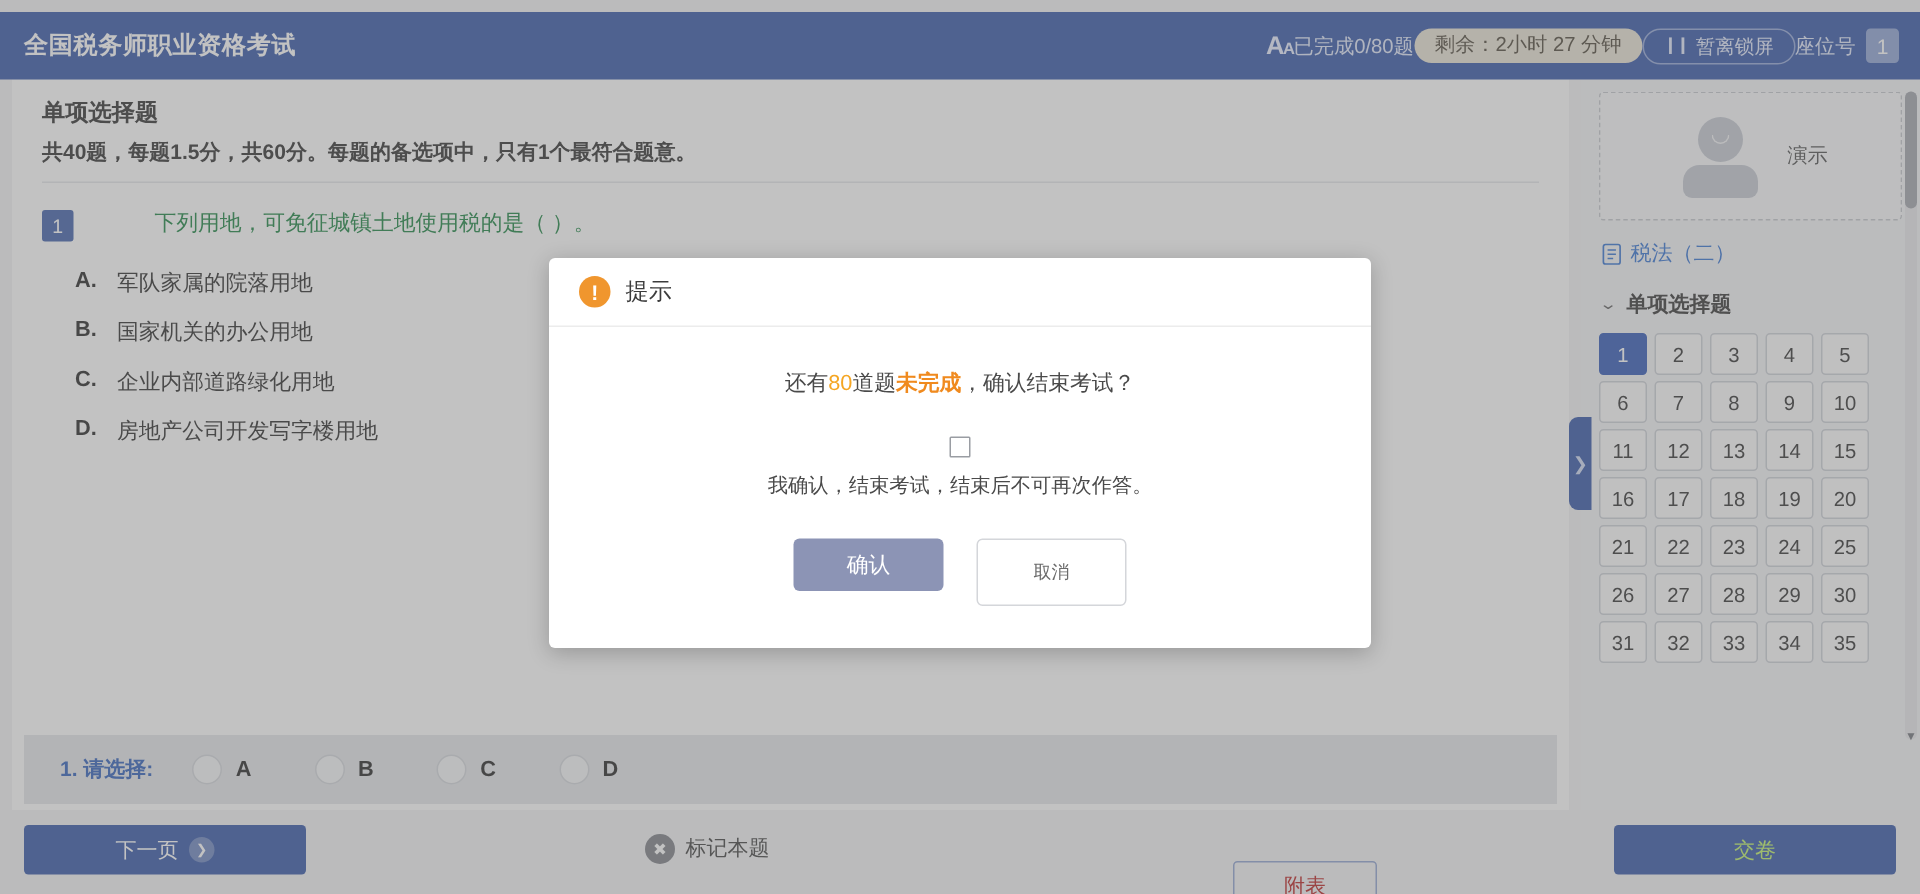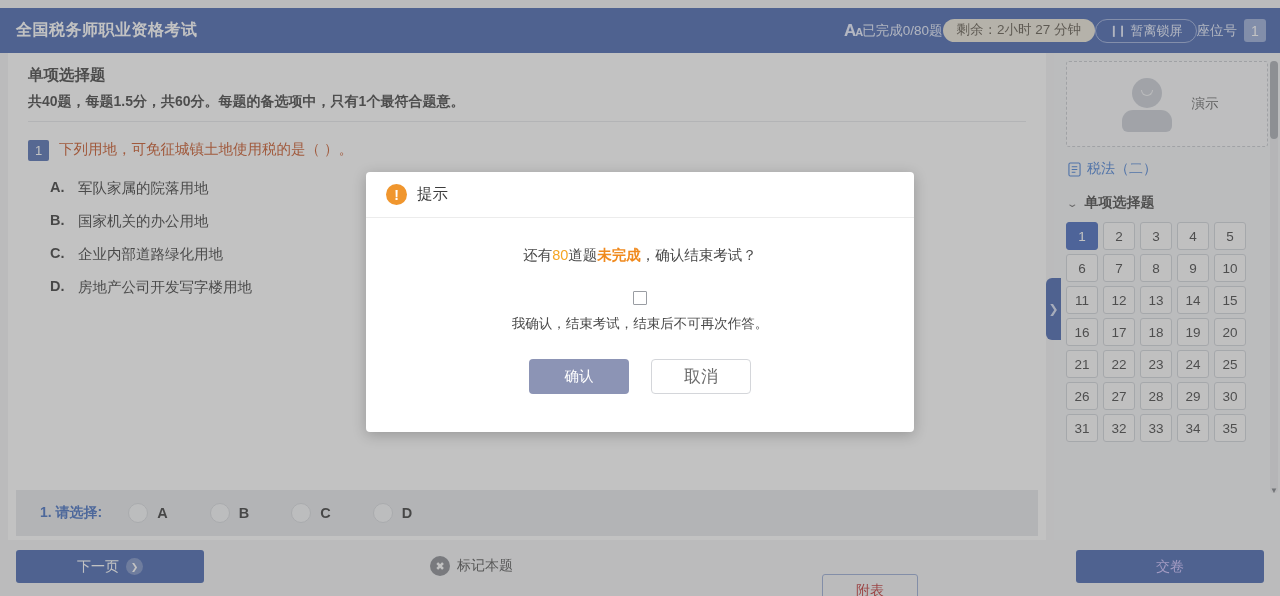--- a/index.html
+++ b/index.html
@@ -73,21 +73,21 @@
   .sec-desc  { font-size: 14px; font-weight: 700; color: #2b2b2b; padding-bottom: 10px; }
   .divider { border-top: 1px solid #e3e5e9; }
 
   .q-row { display: flex; align-items: flex-start; gap: 10px; margin-top: 17px; }
   .q-num {
     background: #3b5ca8; color: #fff;
     width: 21px; height: 21px; border-radius: 2px;
     display: inline-flex; align-items: center; justify-content: center;
     font-size: 13px; flex: none; margin-top: 1px;
   }
-  .q-text { font-size: 14.5px; color: #c2410c; line-height: 1.5; }
+  .q-text { font-size: 14.5px; color: #15803d; line-height: 1.5; margin-left: 44px; }
 
   .opts { margin-top: 18px; }
   .opt { display: flex; gap: 14px; margin-bottom: 14px; padding-left: 22px; }
   .opt-k { font-size: 14.5px; font-weight: 700; color: #1f1f1f; width: 14px; }
   .opt-t { font-size: 14.5px; color: #262626; }
 
   
   .answer-bar {
     position: absolute; left: 16px; top: 490px;
     width: 1022px; height: 46px;
@@ -232,21 +232,21 @@
     width: 96px; height: 33px;
     background: #f2f3f5; color: #b91c1c;
     border: 1px solid #8da0cf; border-radius: 3px;
     font-size: 14px; font-family: inherit; cursor: pointer; margin-top: 24px;
   }
   #btn-appendix { left: 822px; }
   #btn-calc { left: 936px; }
   .btn-submit {
     position: absolute; left: 1076px; top: 10px;
     width: 188px; height: 33px;
-    background: #2e51a5; color: #c4b5fd; border: none; border-radius: 3px;
+    background: #2e51a5; color: #bef264; border: none; border-radius: 3px;
     font-size: 14px; font-family: inherit; cursor: pointer;
   }
 
   
   .modal {
     position: absolute; left: 366px; top: 172px;
     width: 548px; height: 260px;
     background: #ffffff;
     border-radius: 4px;
     box-shadow: 0 3px 14px rgba(0,0,0,0.22);
@@ -279,23 +279,23 @@
   .chk-label { font-size: 13.5px; color: #4a4a4a; }
   .modal-actions {
     margin-top: 26px; display: flex; justify-content: center; gap: 22px;
   }
   .btn-confirm {
     width: 100px; height: 35px; border: none; border-radius: 4px;
     background: #8c94b5; color: #fff; font-size: 14.5px;
     font-family: inherit; cursor: pointer;
   }
   .btn-cancel {
-    width: 100px; height: 35px; border-radius: 4px;
+    width: 100px; height: 45px; border-radius: 4px;
     background: #fff; color: #6b6b6b; border: 1px solid #d4d6da;
-    font-size: 17px; font-family: inherit; cursor: pointer;
+    font-size: 12px; font-family: inherit; cursor: pointer;
   }
 </style>
 </head>
 <body>
 
 <div id="app">
 
   <div class="header">
     <div class="header-title">全国税务师职业资格考试</div>
     <div class="header-right">

